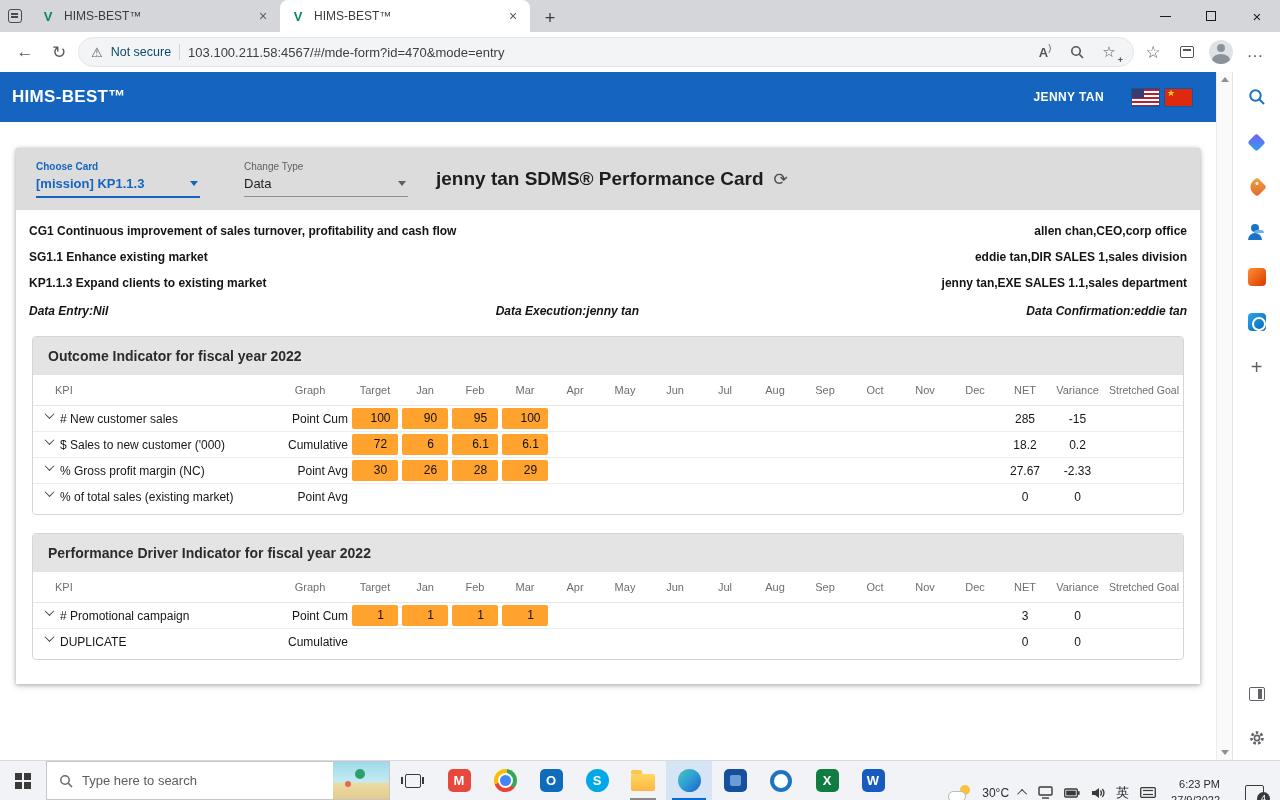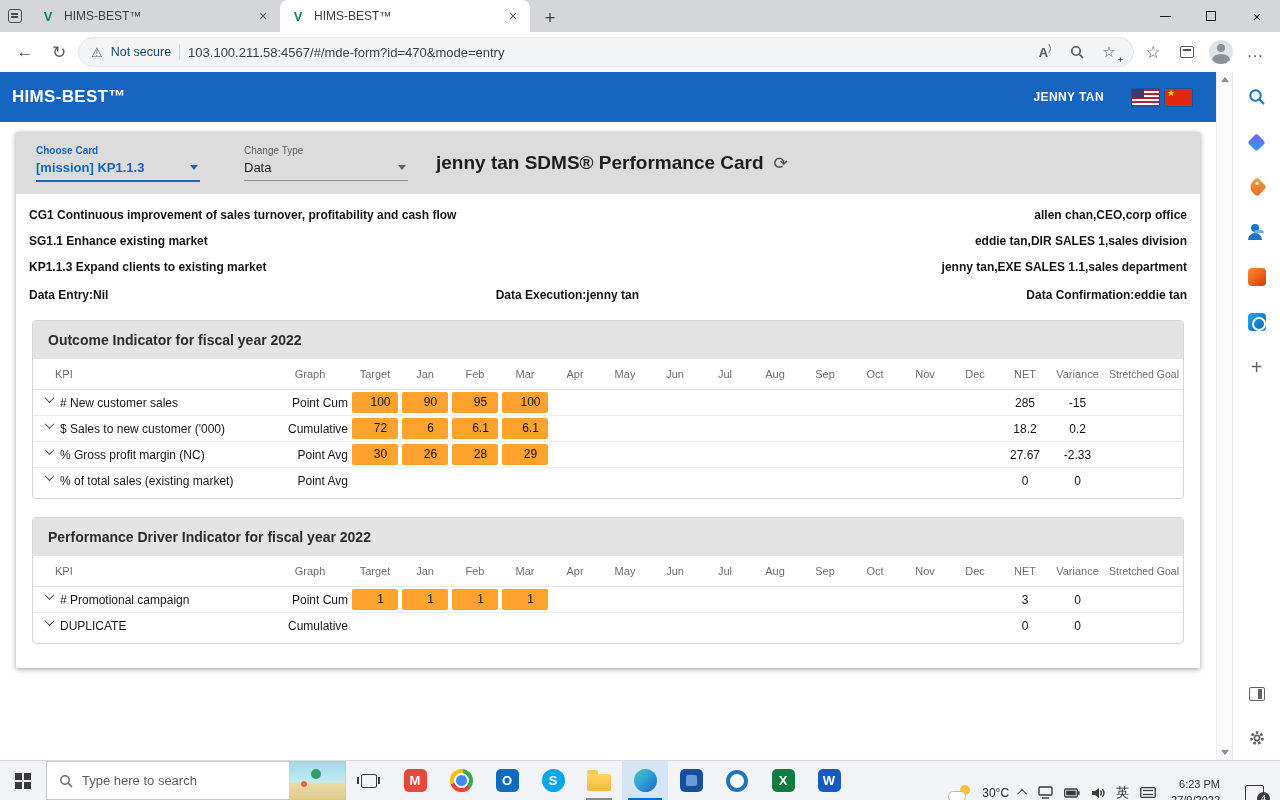--- a/index.html
+++ b/index.html
@@ -53,39 +53,39 @@
   .apptitle { font-size:17px; font-weight:bold; letter-spacing:.3px; }
   .hspacer { flex:1; }
   .username { font-size:12px; font-weight:bold; letter-spacing:.4px; margin-right:22px; }
   .flag { width:27px; height:17px; margin-left:6px; position:relative; flex-shrink:0; box-shadow:0 0 0 1px rgba(0,0,0,.15); }
   .flag-us { background:repeating-linear-gradient(180deg,#b22234 0 2px,#ffffff 2px 4px); }
   .flag-us::before { content:""; position:absolute; left:0; top:0; width:12px; height:9px; background:#3c3b6e; }
   .flag-cn { background:#de2910; }
   .flag-cn::before { content:"★"; position:absolute; left:2px; top:-1px; color:#ffde00; font-size:9px; }
 
   .pagebody { flex:1; background:#fff; overflow:hidden; }
-  .card { margin:10px 16px 0; background:#fff; box-shadow:0 1px 4px rgba(0,0,0,.28), 0 2px 8px rgba(0,0,0,.12); padding-bottom:6px; }
+  .card { margin:26px 16px 0; background:#fff; box-shadow:0 1px 4px rgba(0,0,0,.28), 0 2px 8px rgba(0,0,0,.12); padding-bottom:6px; }
 
   .cardtoolbar { height:62px; background:#dcdcdc; display:flex; align-items:center; padding:0 20px; }
   .mat-field { display:flex; flex-direction:column; width:164px; }
   .mat-label { font-size:10px; }
   .mat-value { display:flex; align-items:center; justify-content:space-between; font-size:13px; padding:4px 2px 5px 0; }
   .caret { width:0; height:0; border-left:4px solid transparent; border-right:4px solid transparent; border-top:5px solid currentColor; }
   .mat-field.choose .mat-label { color:#1565c0; font-weight:bold; }
   .mat-field.choose .mat-value { color:#1565c0; font-weight:bold; border-bottom:2px solid #1565c0; }
   .mat-field.change { margin-left:44px; }
   .mat-field.change .mat-label { color:#5f5f5f; }
   .mat-field.change .mat-value { color:#1f1f1f; border-bottom:1px solid #8f8f8f; }
   .mat-field.change .caret { color:#5f5f5f; }
   .cardtitle { margin-left:28px; font-size:19px; font-weight:bold; color:#1d1d1d; display:flex; align-items:center; gap:10px; }
   .refresh-ic { font-size:17px; font-weight:normal; color:#4a4a4a; }
 
   .inforows { padding:8px 13px 0; }
   .inforow { display:flex; justify-content:space-between; font-size:12px; font-weight:bold; color:#141414; padding:6px 0; }
-  .datarow { display:flex; justify-content:space-between; font-size:12px; font-weight:bold; color:#141414; padding:8px 0 10px; }
+  .datarow { display:flex; justify-content:space-between; font-size:12px; font-weight:bold; color:#141414; padding:8px 0 10px;font-style:italic; }
 
   .section { margin:8px 16px 18px; border:1px solid #d6d6d6; border-radius:4px; overflow:hidden; background:#fff; }
   .sectionheader { background:#e4e4e4; padding:11px 15px; font-size:14px; font-weight:bold; color:#2c2c2c; }
   .tbl { padding:0 0 4px; }
   .trow { display:grid; grid-template-columns:237px 80px repeat(13,50px) 50px 55px 78px; align-items:center; }
   .trow.head { min-height:31px; font-size:11px; color:#6e6e6e; border-bottom:1px solid #e6e6e6; }
   .trow.head .hcell { text-align:center; white-space:nowrap; }
   .trow.head .hcell.h0 { text-align:left; padding-left:22px; }
   .trow.head .hcell.h17 { font-size:10.5px; }
   .trow.body { min-height:26px; border-bottom:1px solid #ededed; font-size:12px; color:#161616; }
@@ -118,21 +118,21 @@
   .sb-plus { font-size:20px; color:#5f6368; line-height:1; }
   .sb-bottom { margin-top:auto; display:flex; flex-direction:column; align-items:center; gap:20px; }
   .sb-panel { width:16px; height:14px; border:1.5px solid #5f6368; border-radius:2px; position:relative; }
   .sb-panel::before { content:""; position:absolute; right:2px; top:1px; bottom:1px; width:4px; background:#5f6368; }
 
   
   .taskbar { height:40px; background:#f1f3f6; border-top:1px solid #d8dadd; display:flex; align-items:stretch; flex-shrink:0; }
   .tbslot { width:46px; display:flex; align-items:center; justify-content:center; position:relative; flex-shrink:0; }
   .winlogo { width:16px; height:16px; display:grid; grid-template-columns:7px 7px; grid-template-rows:7px 7px; gap:2px; }
   .winlogo span { background:#3a3a3a; }
-  .searchbox { width:300px; background:#fff; border:1px solid #c4c6ca; display:flex; align-items:center; gap:9px; padding-left:12px; font-size:13px; color:#5c5c5c; position:relative; overflow:hidden; flex-shrink:0; }
+  .searchbox { width:344px; background:#fff; border:1px solid #c4c6ca; display:flex; align-items:center; gap:9px; padding-left:12px; font-size:13px; color:#5c5c5c; position:relative; overflow:hidden; flex-shrink:0; }
   .search-art { margin-left:auto; width:56px; height:100%; background:linear-gradient(180deg,#9fd9ea 0%,#c4ecf2 55%,#ecdca6 56%,#e3cb8e 100%); position:relative; }
   .search-art::before { content:""; position:absolute; left:22px; top:7px; width:10px; height:10px; border-radius:50%; background:#2f9e6f; box-shadow:-12px 10px 0 -2px #e8684a; }
   .taskview { width:16px; height:14px; border:1.5px solid #3a3a3a; border-radius:2px; position:relative; }
   .taskview::before { content:""; position:absolute; left:-5px; top:2px; width:2px; height:7px; background:#3a3a3a; box-shadow:21px 0 0 #3a3a3a; }
   .appslot { width:46px; display:flex; align-items:center; justify-content:center; position:relative; flex-shrink:0; }
   .appslot.open::after { content:""; position:absolute; left:10px; right:10px; bottom:0; height:2px; background:#8a8a8a; }
   .appslot.active { background:#d5e5f6; }
   .appslot.active::after { content:""; position:absolute; left:6px; right:6px; bottom:0; height:2px; background:#0a6ad6; }
   .aic { width:23px; height:23px; display:flex; align-items:center; justify-content:center; font-weight:bold; color:#fff; font-size:13px; }
   .aic.red { background:#e8483c; border-radius:5px; } .aic.red::after { content:"M"; }

